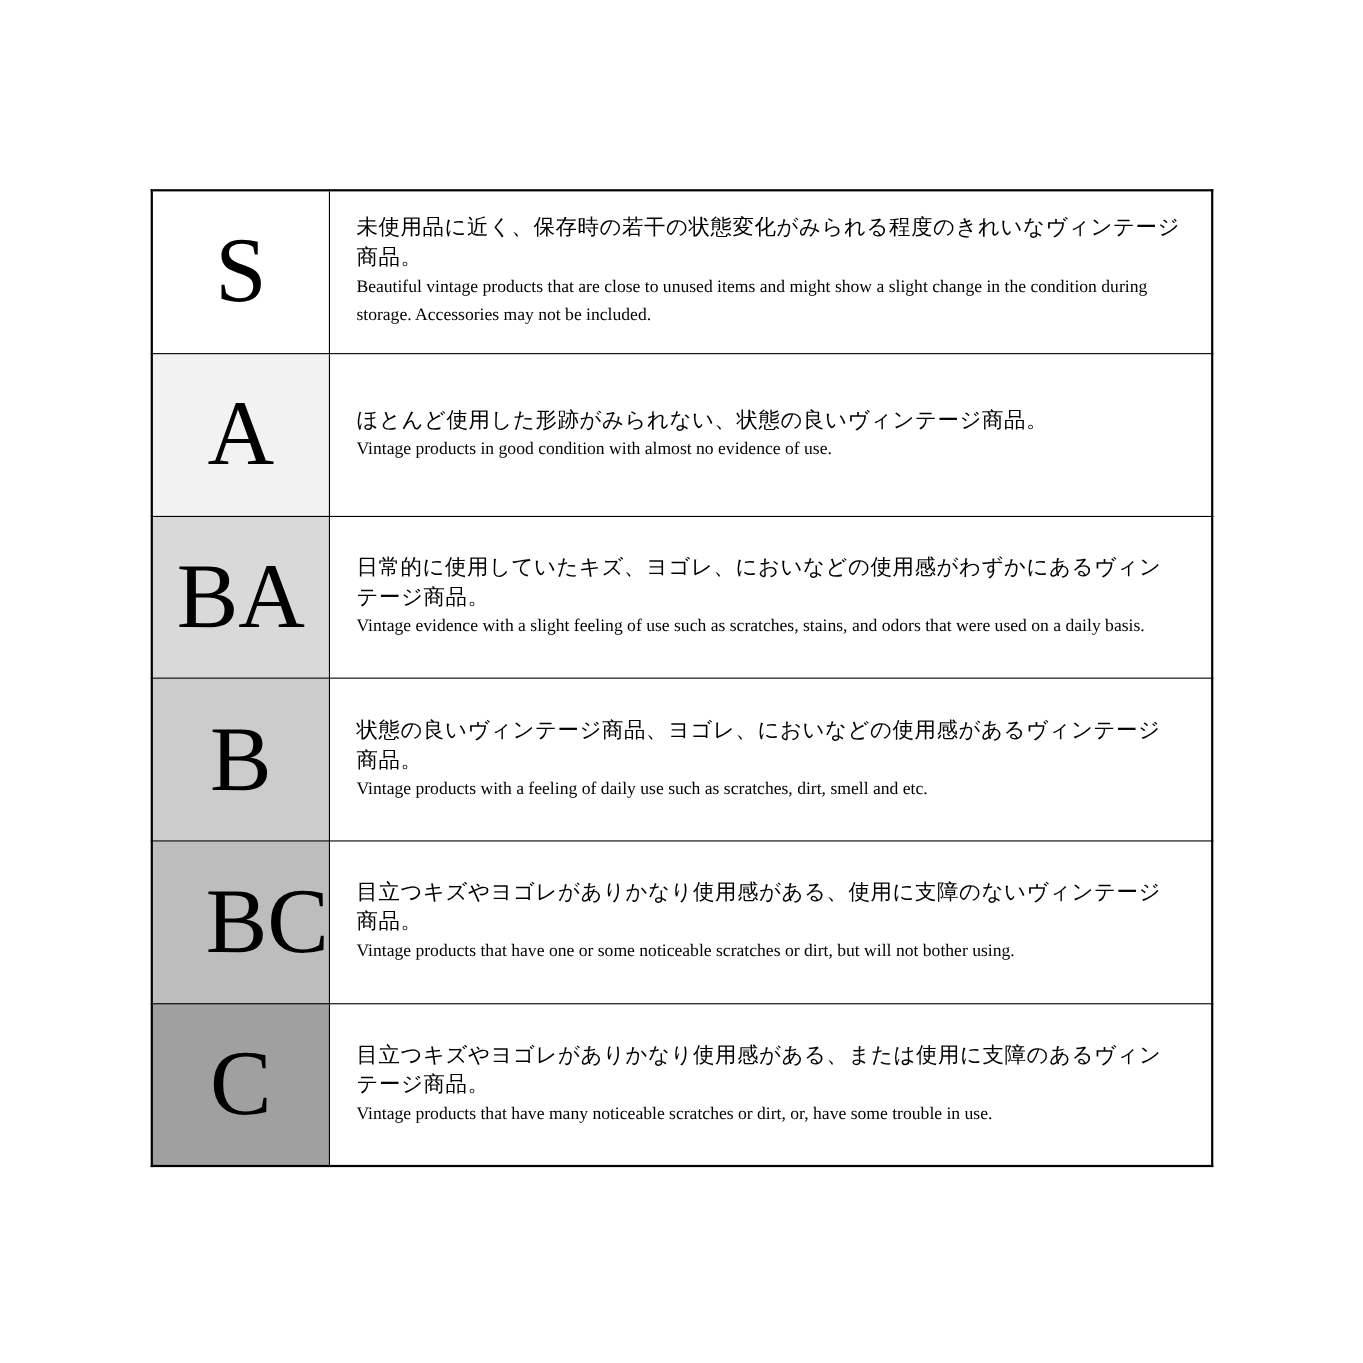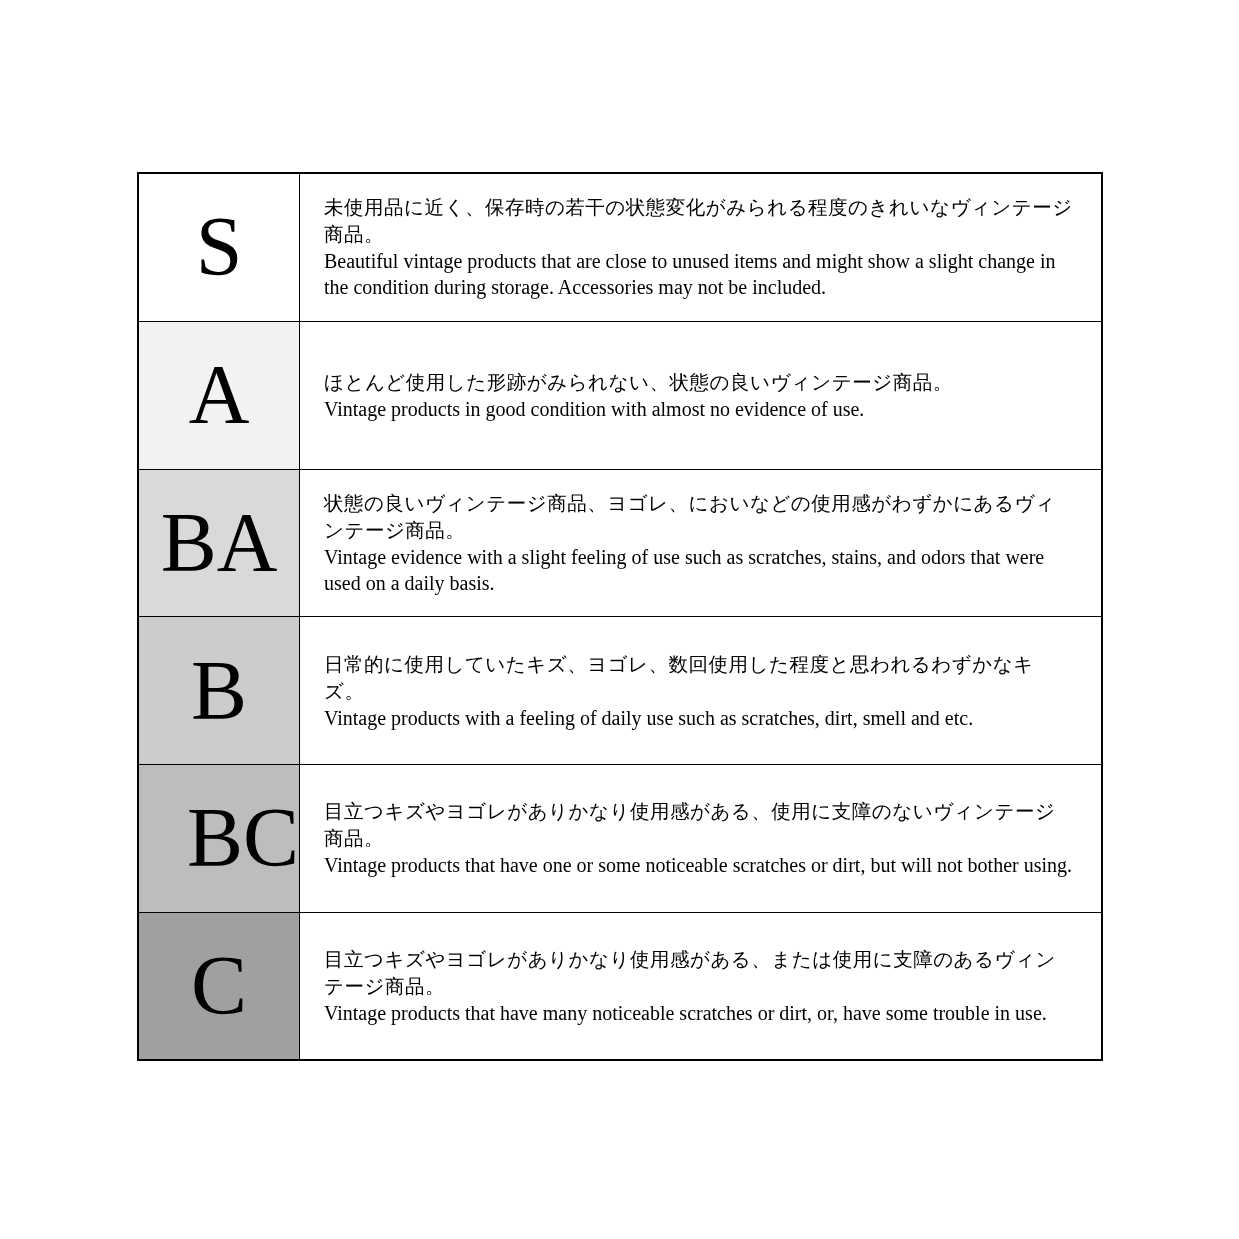--- a/index.html
+++ b/index.html
@@ -49,21 +49,21 @@
     font-size: 20px;
     line-height: 26px;
     background: #ffffff;
   }
   .jp-text {
     font-size: 19.5px;
     line-height: 27px;
     letter-spacing: 0.5px;
   }
   .en-text {
-    font-size: 20px;
+    font-size: 16px;
     line-height: 26px;
   }
   tr.grade-row { height: 127px; }
 </style>
 </head>
 <body>
 
 <div class="page">
   <div class="table-wrap">
     <table class="condition-table">
@@ -84,30 +84,30 @@
     <td class="desc-cell">
       <div class="jp-text">ほとんど使用した形跡がみられない、状態の良いヴィンテージ商品。</div>
       <div class="en-text">Vintage products in good condition with almost no evidence of use.</div>
     </td>
   </tr>
           <tr class="grade-row">
     <td class="grade-cell" style="background: rgb(217, 217, 217);">
       <span>BA</span>
     </td>
     <td class="desc-cell">
-      <div class="jp-text">状態の良いヴィンテージ商品、ヨゴレ、においなどの使用感がわずかにあるヴィンテージ商品。</div>
+      <div class="jp-text">日常的に使用していたキズ、ヨゴレ、においなどの使用感がわずかにあるヴィンテージ商品。</div>
       <div class="en-text">Vintage evidence with a slight feeling of use such as scratches, stains, and odors that were used on a daily basis.</div>
     </td>
   </tr>
           <tr class="grade-row">
     <td class="grade-cell" style="background: rgb(204, 204, 204);">
       <span>B</span>
     </td>
     <td class="desc-cell">
-      <div class="jp-text">日常的に使用していたキズ、ヨゴレ、数回使用した程度と思われるわずかなキズ。</div>
+      <div class="jp-text">状態の良いヴィンテージ商品、ヨゴレ、においなどの使用感があるヴィンテージ商品。</div>
       <div class="en-text">Vintage products with a feeling of daily use such as scratches, dirt, smell and etc.</div>
     </td>
   </tr>
           <tr class="grade-row">
     <td class="grade-cell" style="background: rgb(189, 189, 189); text-align: right;">
       <span>BC</span>
     </td>
     <td class="desc-cell">
       <div class="jp-text">目立つキズやヨゴレがありかなり使用感がある、使用に支障のないヴィンテージ商品。</div>
       <div class="en-text">Vintage products that have one or some noticeable scratches or dirt, but will not bother using.</div>

